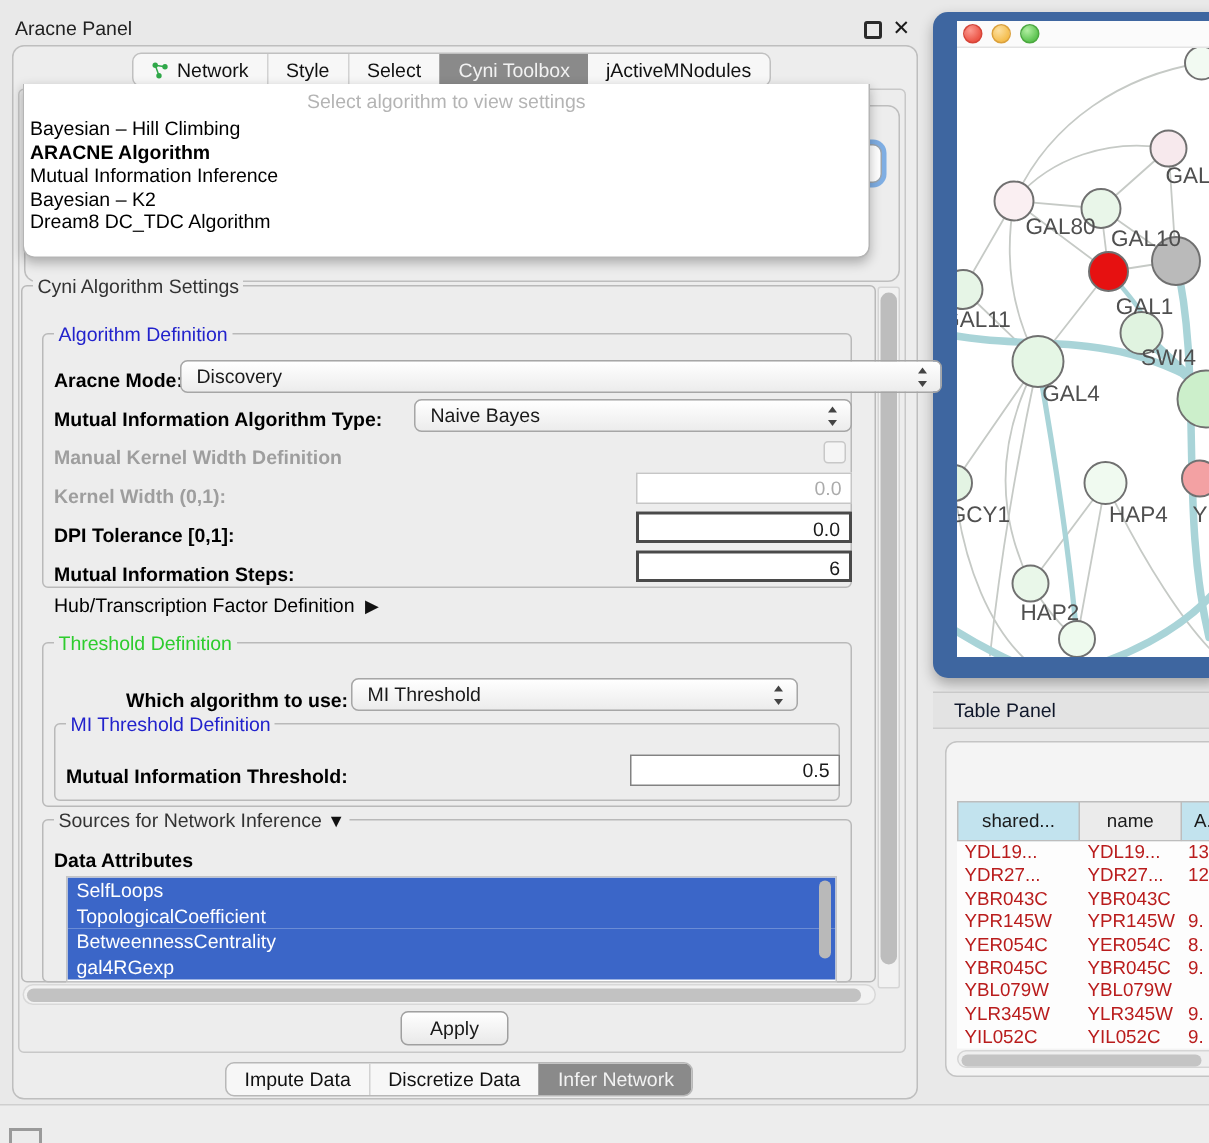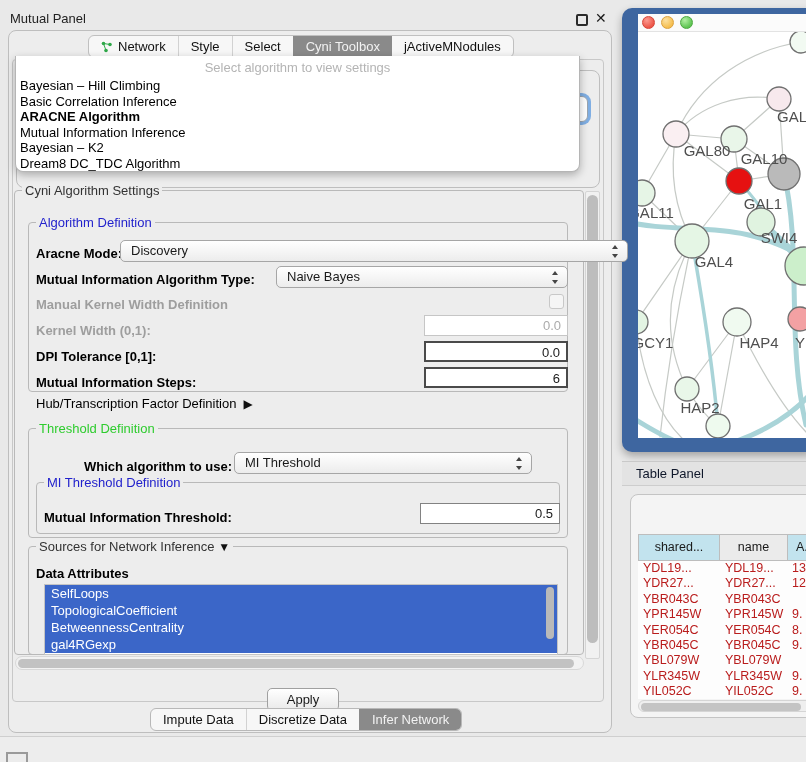--- a/index.html
+++ b/index.html
@@ -57,21 +57,21 @@
   #attr-list { left:44px; top:584px; width:514px; height:71px; background:#FFF; border:1px solid #C4C4C4; overflow:hidden; z-index:4; }
   .attr-item { height:17px; line-height:17px; padding-left:6px; font-size:13px; background:#3B66C8; color:#FFFFFF; white-space:nowrap; }
   #attr-scroll { left:546px; top:586px; width:9px; height:66px; z-index:5; }
   #attr-thumb { left:0; top:1px; width:8px; height:52px; background:#B9B9B9; border-radius:4px; }
 
   #v-scroll { left:585px; top:191px; width:15px; height:468px; background:#F1F1F1; border:1px solid #D5D5D5; border-radius:2px; z-index:3; }
   #v-thumb { left:1px; top:3px; width:11px; height:448px; background:#BDBDBD; border-radius:6px; position:absolute; }
   #h-scroll { left:15px; top:656px; width:569px; height:14px; background:#F2F2F2; border:1px solid #D8D8D8; border-radius:7px; z-index:5; }
   #h-thumb { left:2px; top:2px; width:556px; height:9px; background:#C2C2C2; border-radius:5px; position:absolute; }
 
-  #apply-btn { left:267px; top:674px; width:72px; height:23px; border:1px solid #A0A0A0; border-radius:5px; background:linear-gradient(#FFFFFF,#E9E9E9); text-align:center; line-height:21px; font-size:13px; z-index:4;margin-top:14px; }
+  #apply-btn { left:267px; top:674px; width:72px; height:23px; border:1px solid #A0A0A0; border-radius:5px; background:linear-gradient(#FFFFFF,#E9E9E9); text-align:center; line-height:21px; font-size:13px; z-index:4; }
 
   #bottom-tab-bar { left:150px; top:708px; height:23px; display:flex; border:1px solid #B8B8B8; border-radius:6px; overflow:hidden; background:#F7F7F7; z-index:6; }
 
   #bottom-strip { left:0; top:736px; width:806px; height:26px; background:#EDEDED; border-top:1px solid #CFCFCF; }
   #mini-icon { left:6px; top:752px; width:22px; height:12px; border:2px solid #9A9A9A; background:#ECECEC; }
 
   
   #net-frame { left:622px; top:8px; width:190px; height:444px; background:#3E66A0; border-radius:10px 0 0 10px; box-shadow:0 4px 9px rgba(0,0,0,.3); }
   #net-titlebar { left:638px; top:14px; width:168px; height:18px; background:#FBFBFB; border-bottom:1px solid #E3E3E3; }
   .light { position:absolute; width:13px; height:13px; border-radius:50%; top:16px; }
@@ -102,21 +102,21 @@
   .trow { display:flex; height:15.4px; }
   .tcell { font-size:12.5px; line-height:15px; padding-left:5px; white-space:nowrap; overflow:hidden; color:#b91c1c; }
   #tbl-hscroll { left:638px; top:700px; width:176px; height:12px; background:#EFEFEF; border:1px solid #D5D5D5; border-radius:6px; z-index:3; }
   #tbl-hthumb { position:absolute; left:2px; top:1.5px; width:160px; height:8px; background:#C4C4C4; border-radius:4px; }
 </style>
 </head>
 <body>
 
 <div id="app">
 
-  <div class="abs" id="cp-title">Mutual Panel</div>
+  <div class="abs" id="cp-title">Aracne Panel</div>
   <span class="abs" id="cp-float"></span>
   <span class="abs" id="cp-close">✕</span>
 
   <div class="abs" id="cp-panel"></div>
   <div class="abs" id="content-frame"></div>
   <div class="abs" id="hidden-group"></div>
   <div class="abs" id="hidden-combo"></div>
 
   <div class="abs" id="tab-bar">
       <div class="tab">
@@ -140,21 +140,20 @@
       </div>
       <div class="tab">
         <span>jActiveMNodules</span>
       </div>
     </div>
 
   <div class="abs" id="algo-popup">
     <div id="popup-placeholder">Select algorithm to view settings</div>
     <div id="popup-items">
         <div class="popup-item">Bayesian – Hill Climbing</div>
-        <div class="popup-item">Basic Correlation Inference</div>
         <div class="popup-item bold">ARACNE Algorithm</div>
         <div class="popup-item">Mutual Information Inference</div>
         <div class="popup-item">Bayesian – K2</div>
         <div class="popup-item">Dream8 DC_TDC Algorithm</div>
       </div>
   </div>
 
   <div class="group" style="left:14px;top:190px;width:570px;height:465px;"></div>
   <span class="group-title abs" style="left:22px;top:183px;">Cyni Algorithm Settings</span>
 

